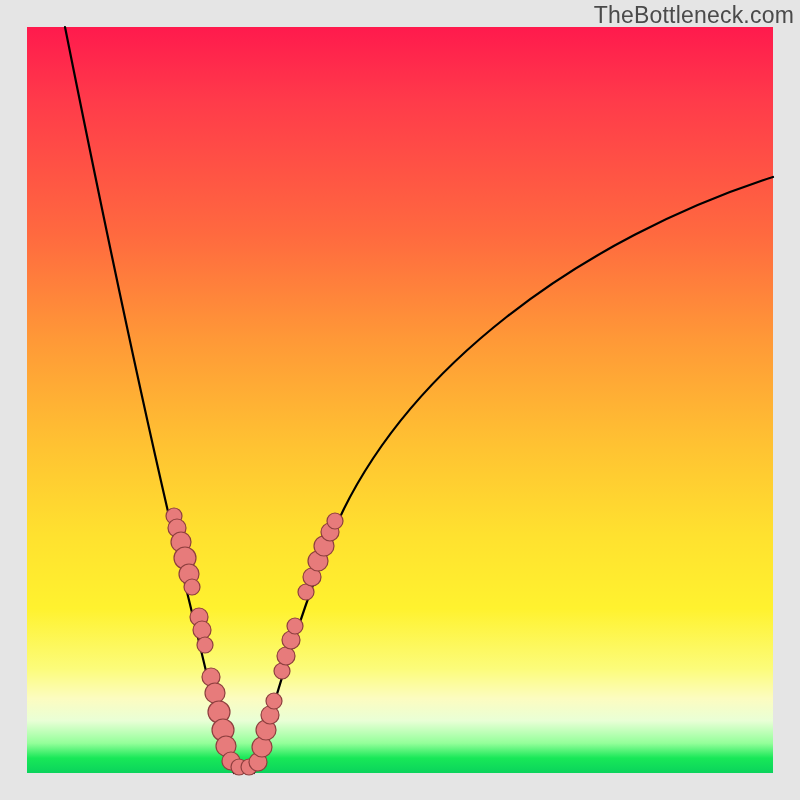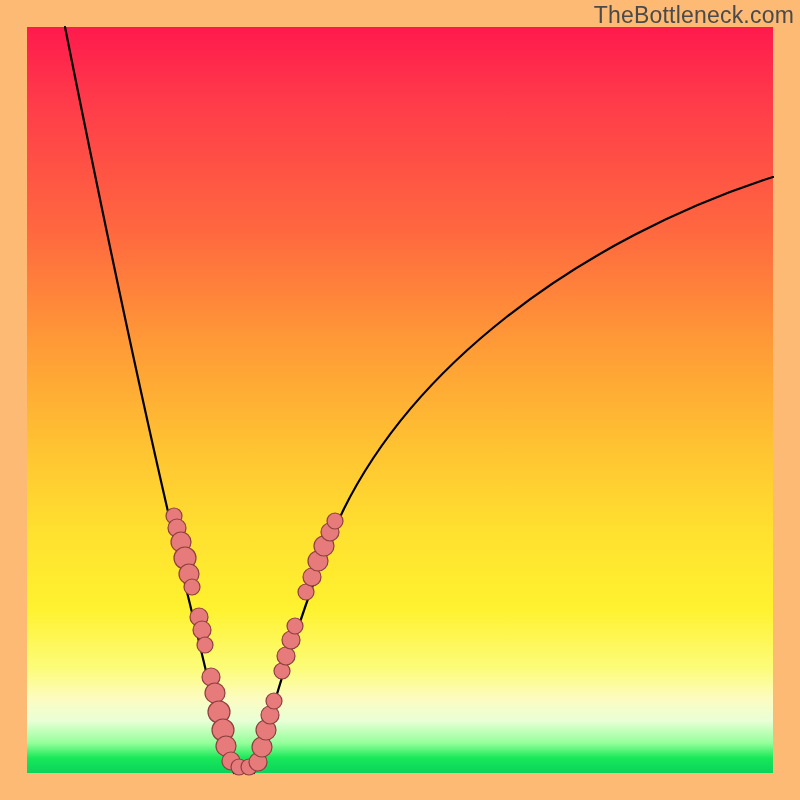--- a/index.html
+++ b/index.html
@@ -10,21 +10,21 @@
     overflow: hidden;
     background: #000;
     font-family: Arial, Helvetica, sans-serif;
   }
   .frame {
     position: absolute;
     left: 0;
     top: 0;
     width: 800px;
     height: 800px;
-    background: #fdba74;
+    background: #e5e5e5;
   }
   .plot-area {
     position: absolute;
     left: 27px;
     top: 27px;
     width: 746px;
     height: 746px;
     
     background: linear-gradient(
       to bottom,

